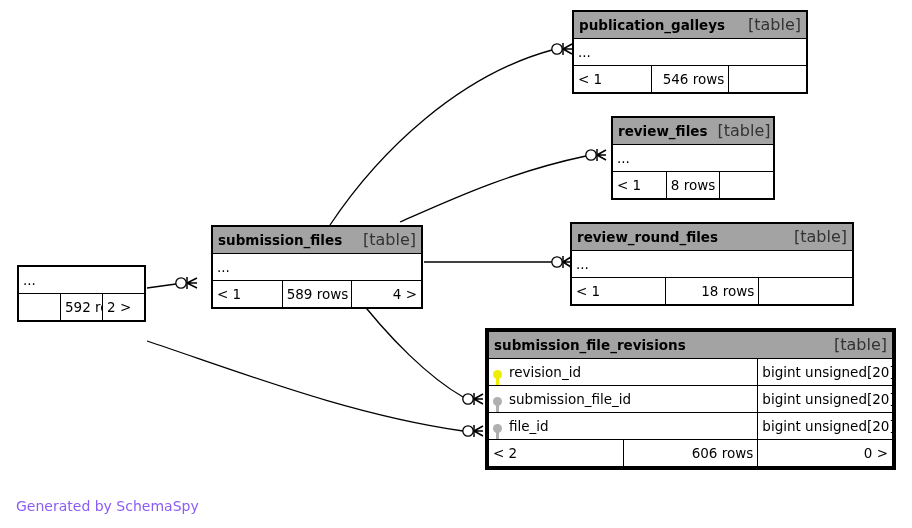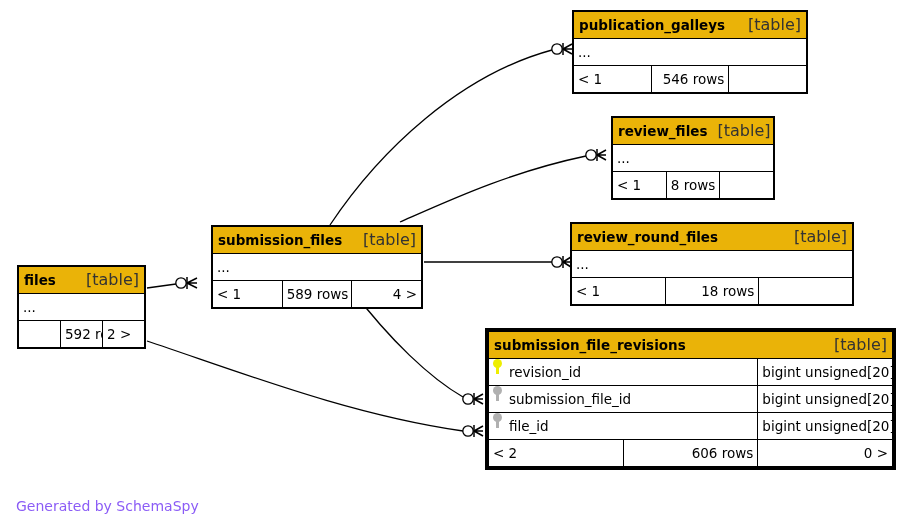--- a/index.html
+++ b/index.html
@@ -51,21 +51,21 @@
     padding: 0px 4px;
     font-size: 13.5px;
     color: #000000;
     height: 26px;
     line-height: 26px;
     white-space: nowrap;
     overflow: hidden;
   }
 
   .hdr-cell {
-    background: #eab308;
+    background: #a3a3a3;
     padding: 0 5px !important;
   }
   .hdr-inner {
     display: flex;
     align-items: baseline;
     justify-content: space-between;
     gap: 10px;
   }
   .tbl-name {
     font-weight: bold;
@@ -84,21 +84,21 @@
   }
 
   .num-r { text-align: right; }
   .num-l { text-align: left; }
 
   .col-cell {
     text-align: left;
   }
   .col-inner {
     display: flex;
-    align-items: flex-start;
+    align-items: flex-end;
     gap: 7px;
   }
   .col-type {
     text-align: left;
     font-size: 13.5px;
   }
 
   .key-icon {
     display: inline-block;
     width: 9px;
@@ -276,28 +276,20 @@
         <td class="num-r" style="width:88px">589 rows</td>
         <td class="num-r">4 &gt;</td>
       </tr>
     </tbody>
       </table>
   </div>
 
   <div class="table-node" style="left:17px; top:265px; width:129px;">
     <table class="tbl">
       <tbody>
-          <tr>
-        <td class="hdr-cell" colspan="3">
-          <div class="hdr-inner">
-            <span class="tbl-name">files</span>
-            <span class="tbl-tag">[table]</span>
-          </div>
-        </td>
-      </tr>
       <tr>
         <td class="ellipsis-cell" colspan="3">...</td>
       </tr>
       <tr>
         <td class="num-l" style="width:8px"></td>
         <td class="num-r" style="width:84px">592 rows</td>
         <td class="num-l">2 &gt;</td>
       </tr>
     </tbody>
       </table>

